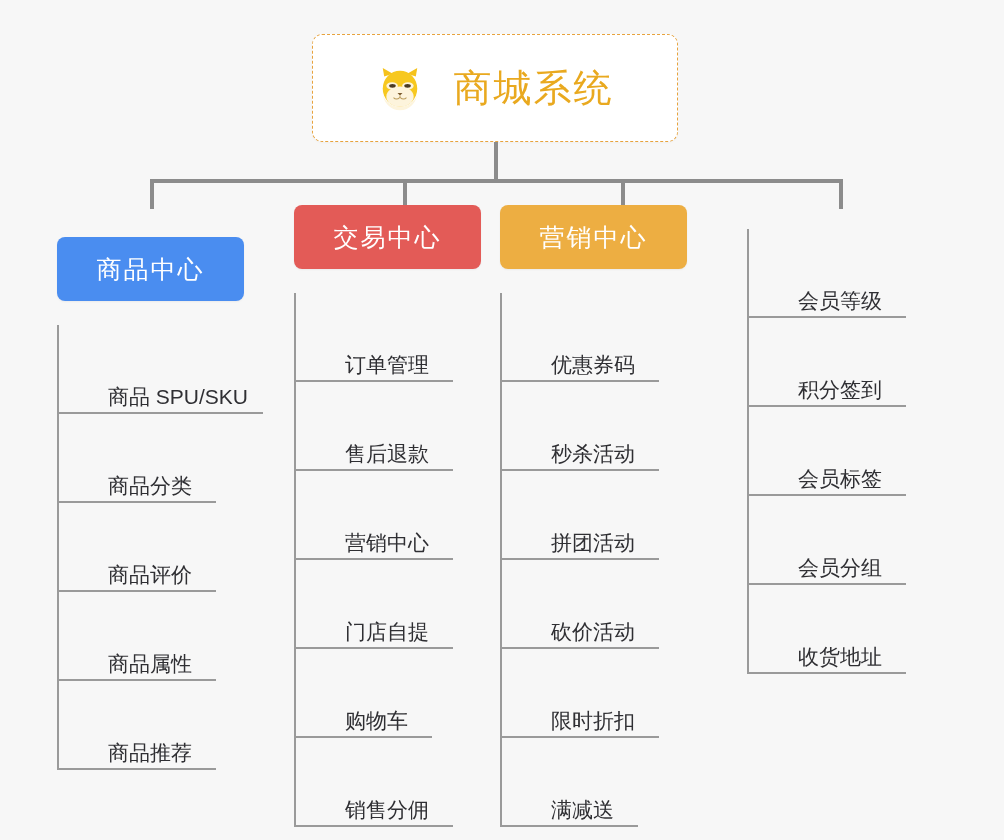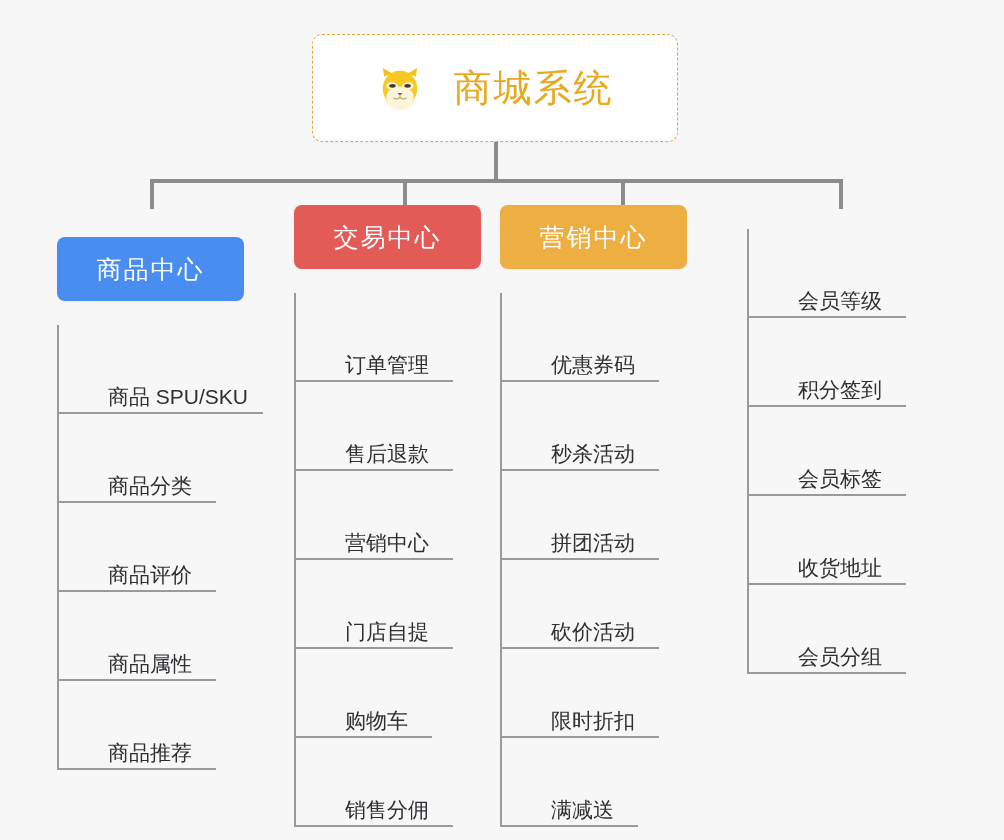--- a/index.html
+++ b/index.html
@@ -254,23 +254,23 @@
         <div class="leaf-item">
           <span class="leaf-rule" style="width:158px;"></span>
           <span class="leaf-label">积分签到</span>
         </div>
         <div class="leaf-item">
           <span class="leaf-rule" style="width:158px;"></span>
           <span class="leaf-label">会员标签</span>
         </div>
         <div class="leaf-item">
           <span class="leaf-rule" style="width:158px;"></span>
+          <span class="leaf-label">会员分组</span>
+        </div>
+        <div class="leaf-item">
+          <span class="leaf-rule" style="width:158px;"></span>
           <span class="leaf-label">收货地址</span>
-        </div>
-        <div class="leaf-item">
-          <span class="leaf-rule" style="width:158px;"></span>
-          <span class="leaf-label">会员分组</span>
         </div>
       </div>
     </div>
 
   </div>
 </div>
 
 </body></html>

